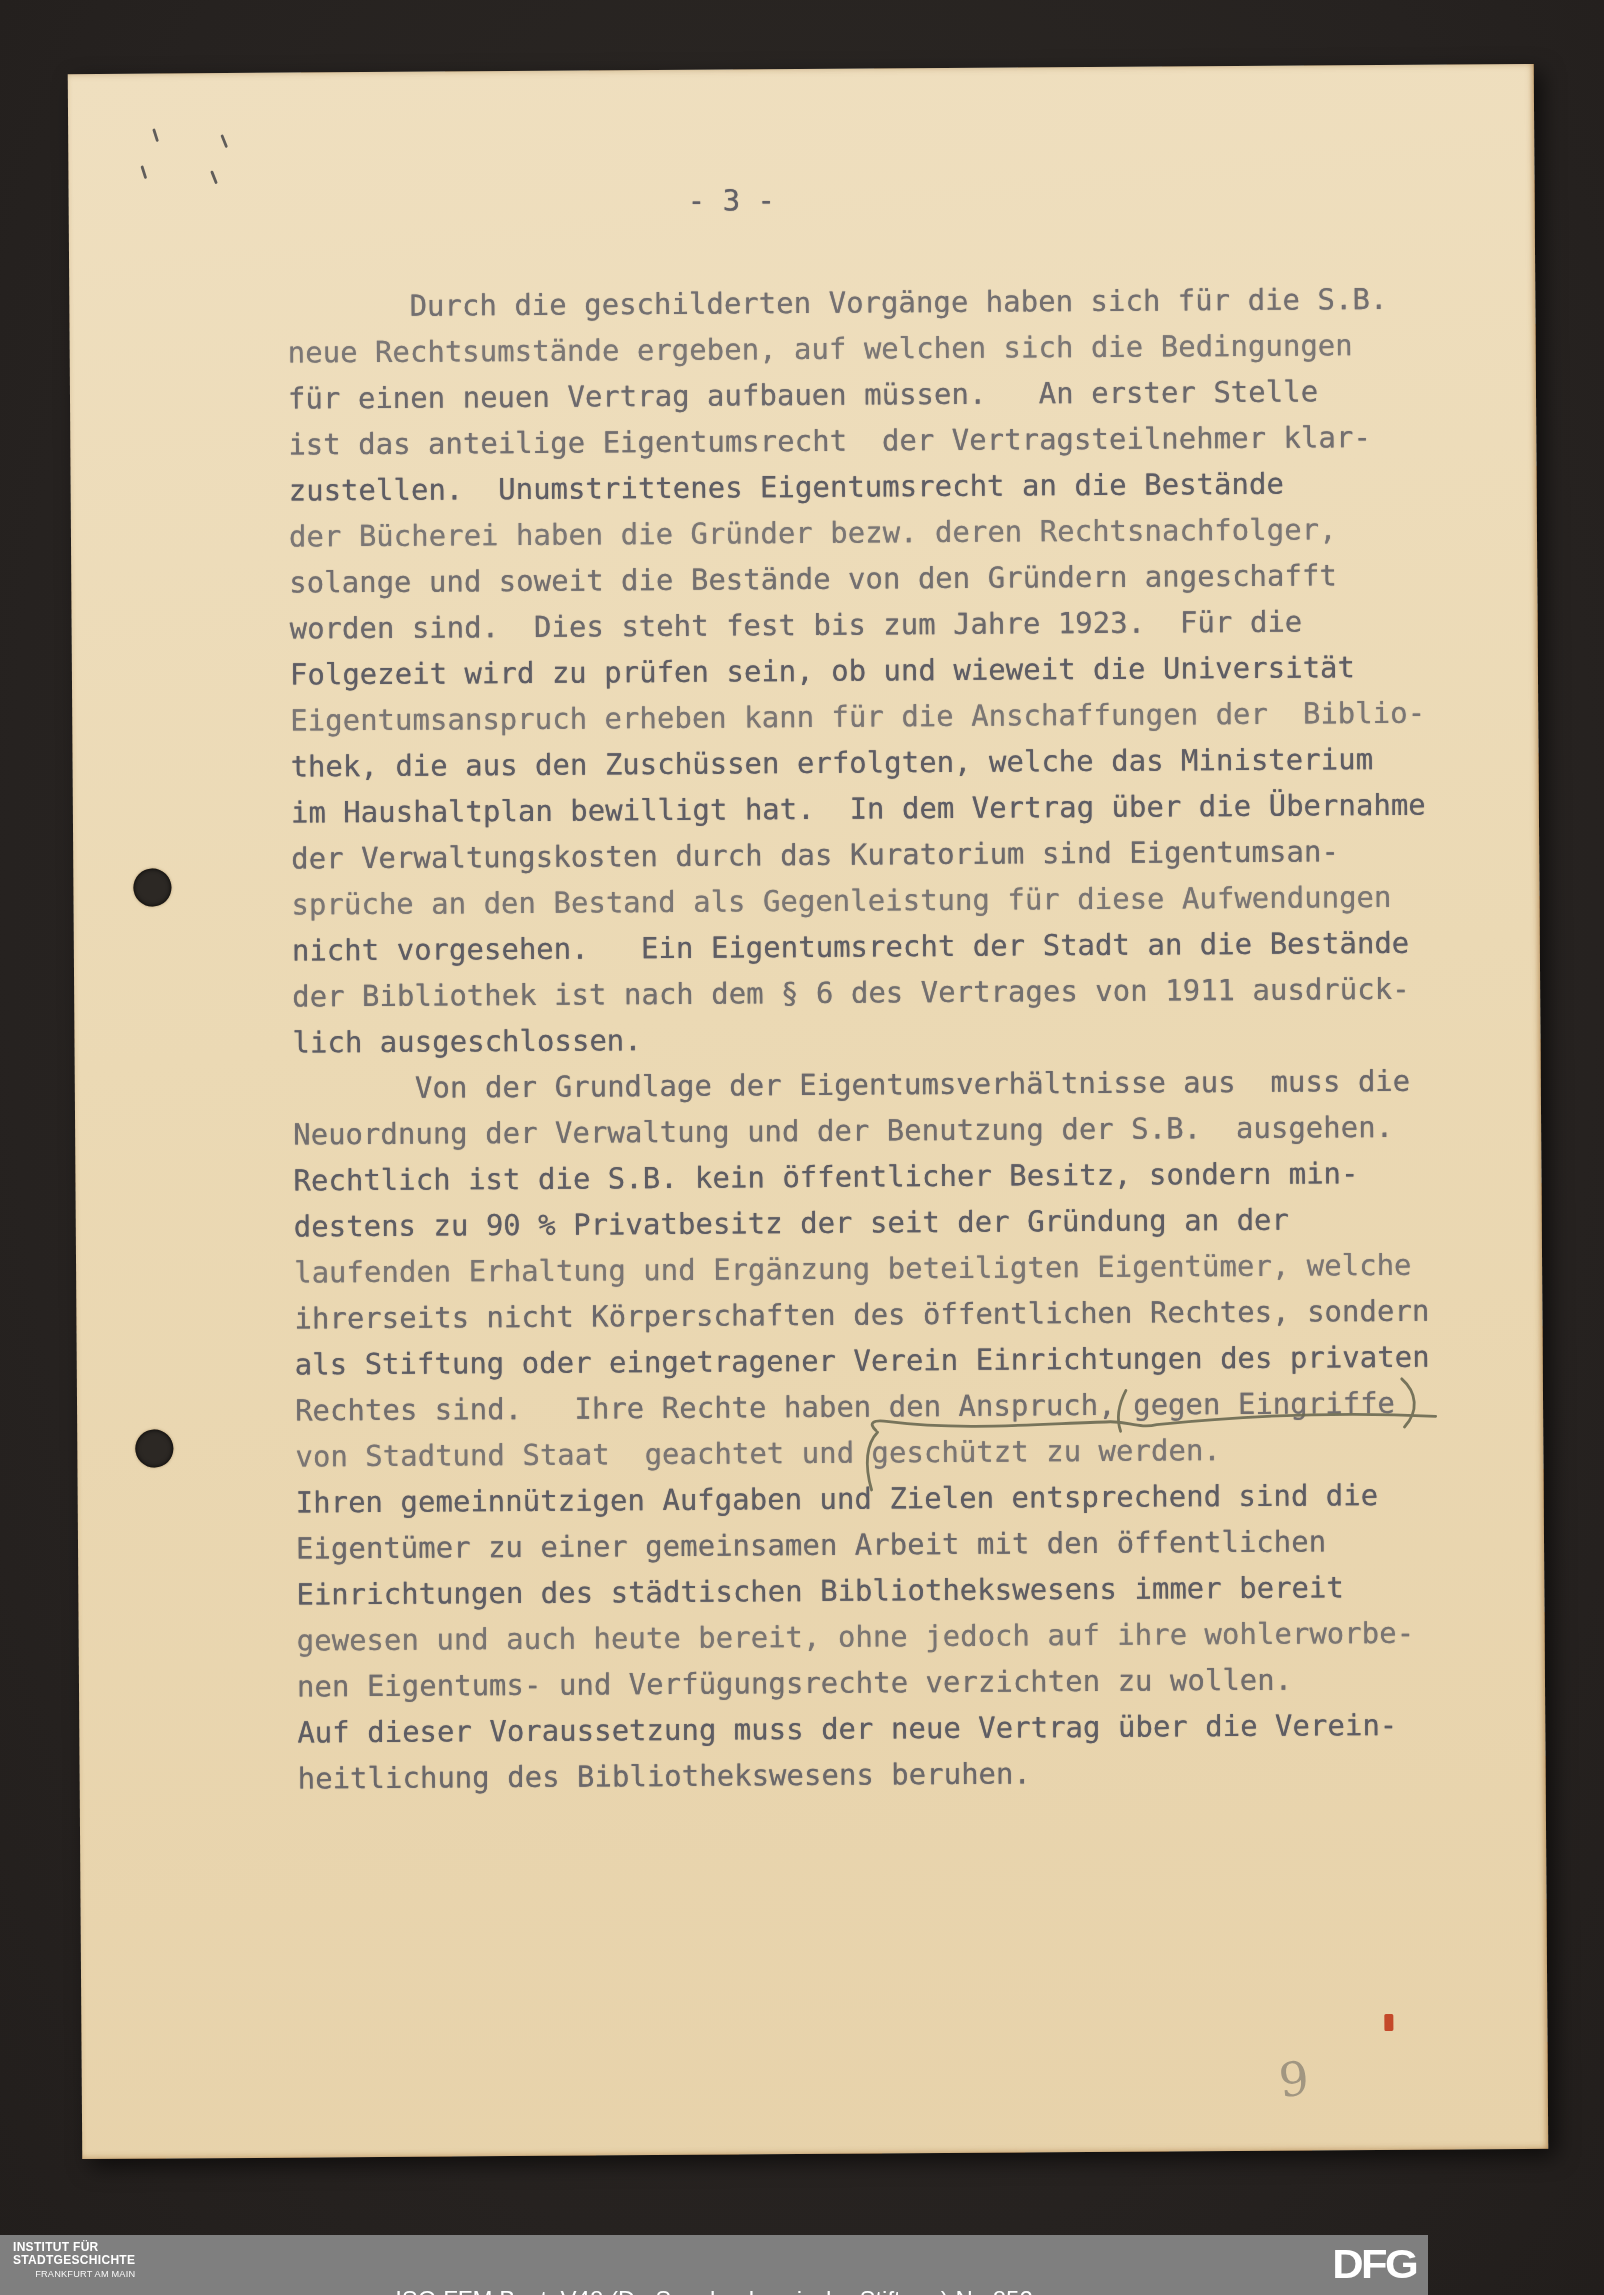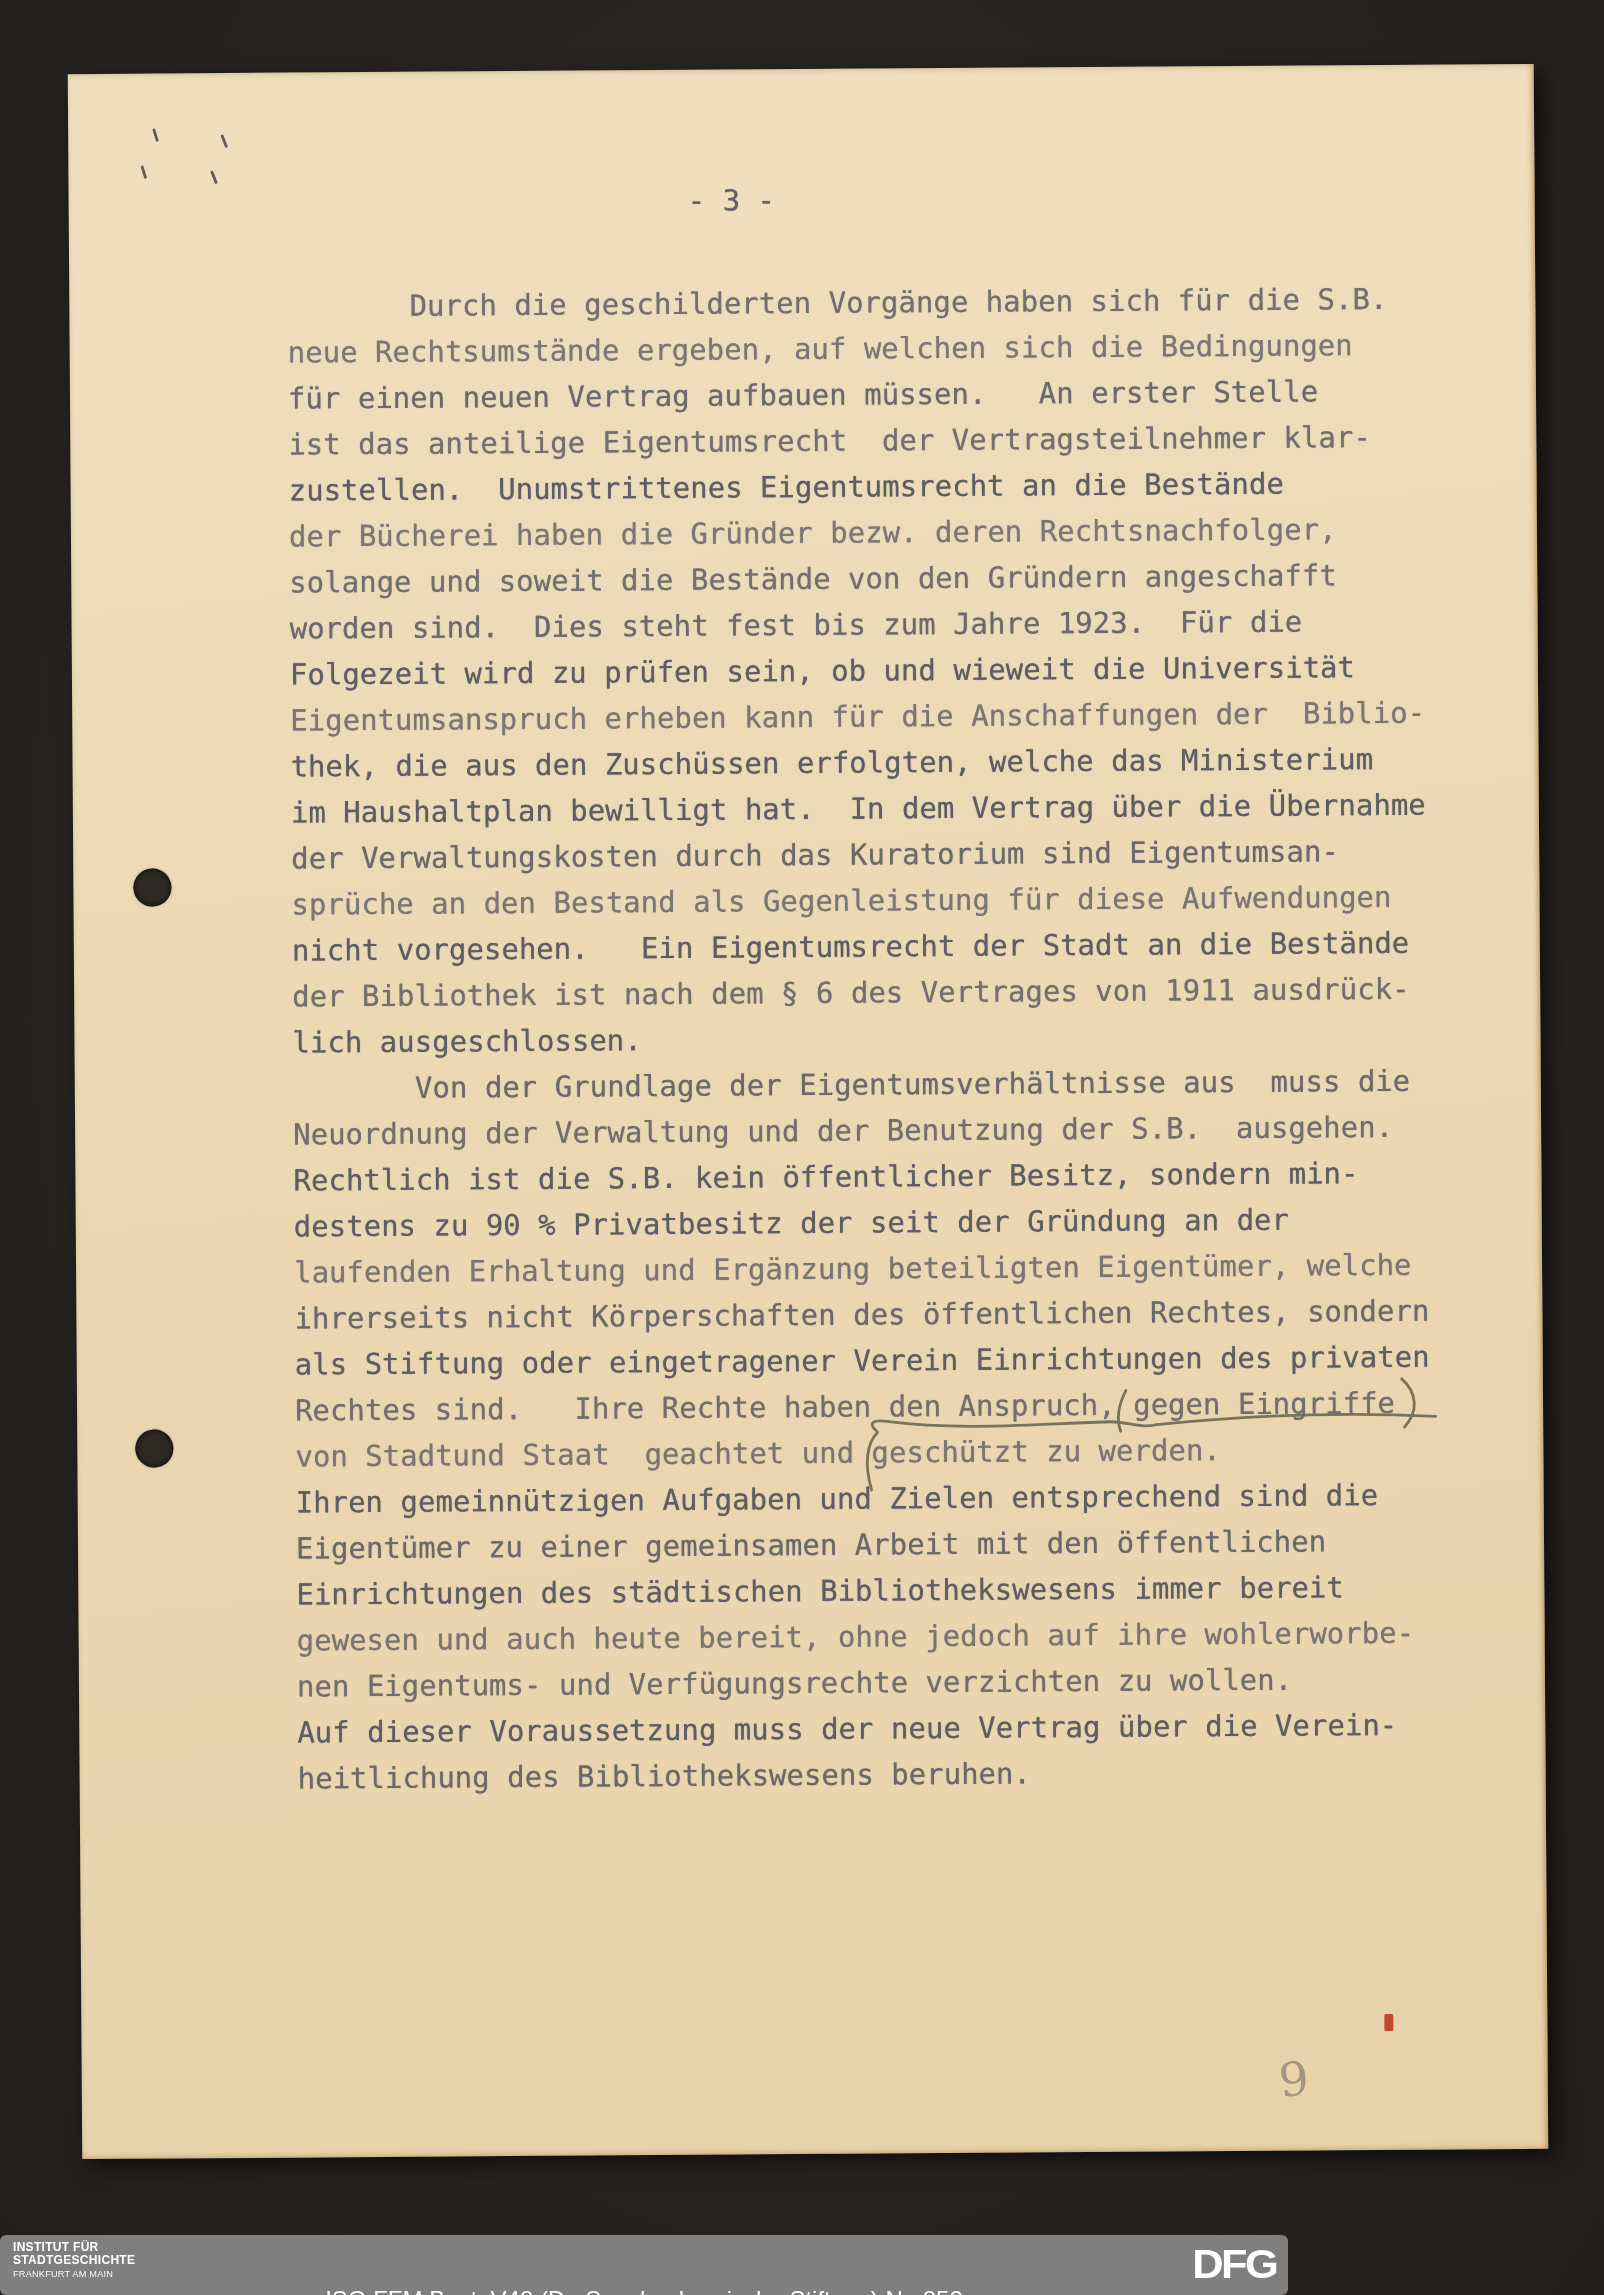--- a/index.html
+++ b/index.html
@@ -50,26 +50,26 @@
     position:absolute;left:1197px;top:1986px;
     font-family:"DejaVu Serif", serif;font-size:47px;color:#958c7a;
     transform:rotate(-5deg);opacity:.85;
   }
   #red-mark{
     position:absolute;left:1303px;top:1949px;width:8.8px;height:17px;
     background:#c03a1c;border-radius:1.6px;opacity:.9;
   }
   
   #footer-bar{
-    position:absolute;left:0;top:2235px;width:1288px;height:60px;
-    background:#7f7f7f;color:#fff;border-radius:6px;
+    position:absolute;left:0;top:2235px;width:1428px;height:60px;
+    background:#7f7f7f;color:#fff;
   }
   #institute-logo{position:absolute;left:13px;top:5.6px;line-height:13.6px;letter-spacing:0.3px;}
   #institute-logo .l1,#institute-logo .l2{font-size:12px;font-weight:bold;}
-  #institute-logo .l3{font-size:9.2px;font-weight:normal;opacity:.95;letter-spacing:0.2px;}
+  #institute-logo .l3{font-size:9.2px;font-weight:normal;opacity:.95;letter-spacing:0.2px;text-align:right;}
   #archive-reference{
     position:absolute;left:50%;top:15.2px;transform:translateX(-50%);
     font-size:24px;white-space:nowrap;margin-top:36px;
   }
   #dfg-logo{
     position:absolute;right:11.2px;top:6.4px;
     font-size:41px;font-weight:bold;letter-spacing:-2.4px;
     transform:scaleX(1.06);transform-origin:right center;
   }
 </style>

